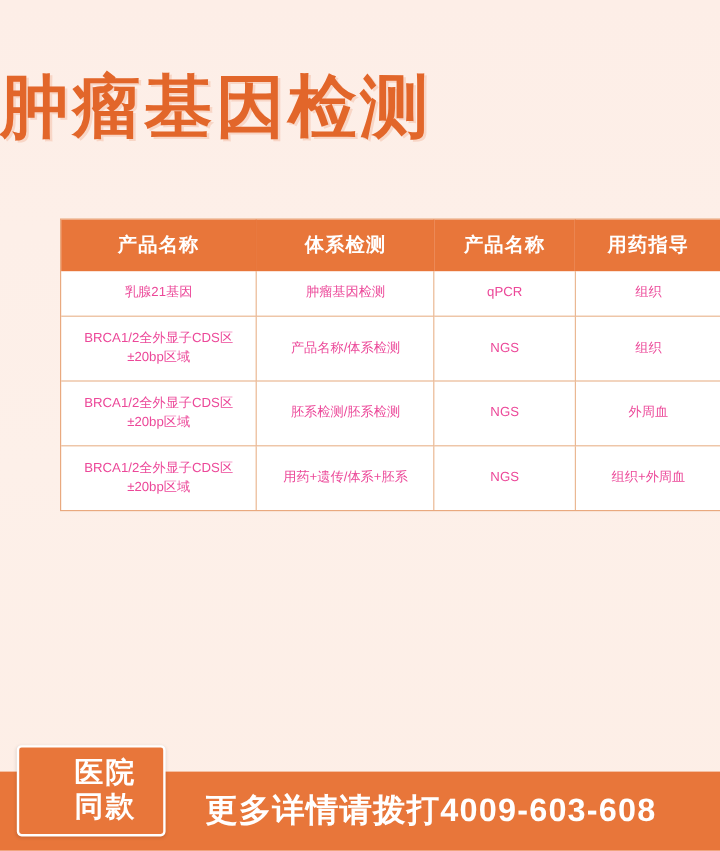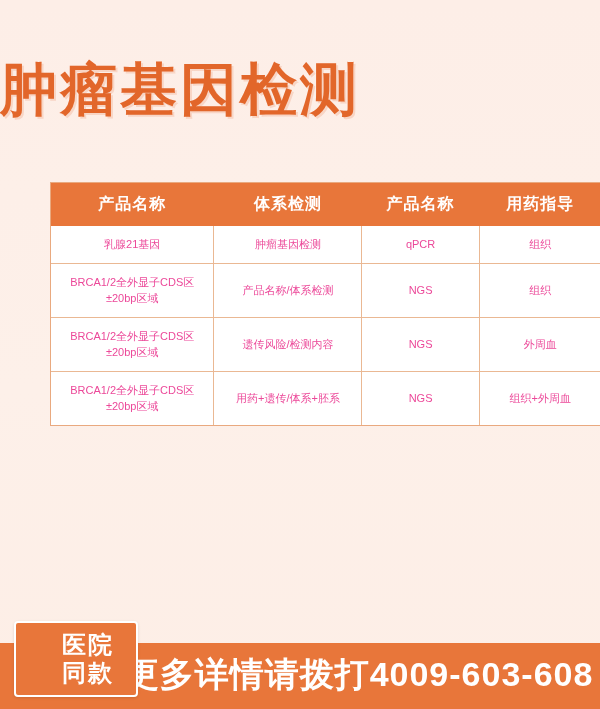--- a/index.html
+++ b/index.html
@@ -97,21 +97,21 @@
   .footer-text {
     position: absolute;
     left: 118px;
     bottom: 0;
     width: 482px;
     height: 68px;
     display: flex;
     align-items: center;
     justify-content: center;
     color: #ffffff;
-    font-size: 34px;
+    font-size: 27px;
     font-weight: bold;
     letter-spacing: 1px;
   }
   .badge {
     position: absolute;
     left: 14px;
     bottom: 12px;
     width: 96px;
     height: 72px;
     background: #e8763a;
@@ -155,21 +155,21 @@
           <td class="col4">组织</td>
         </tr>
         <tr>
           <td class="col1">BRCA1/2全外显子CDS区±20bp区域</td>
           <td class="col2 cell-left">产品名称/体系检测</td>
           <td class="col3">NGS</td>
           <td class="col4">组织</td>
         </tr>
         <tr>
           <td class="col1">BRCA1/2全外显子CDS区±20bp区域</td>
-          <td class="col2 cell-left">遗传风险/检测内容</td>
+          <td class="col2 cell-left">胚系检测/胚系检测</td>
           <td class="col3">NGS</td>
           <td class="col4">外周血</td>
         </tr>
         <tr>
           <td class="col1">BRCA1/2全外显子CDS区±20bp区域</td>
           <td class="col2 cell-left">用药+遗传/体系+胚系</td>
           <td class="col3">NGS</td>
           <td class="col4">组织+外周血</td>
         </tr>
       </tbody>

